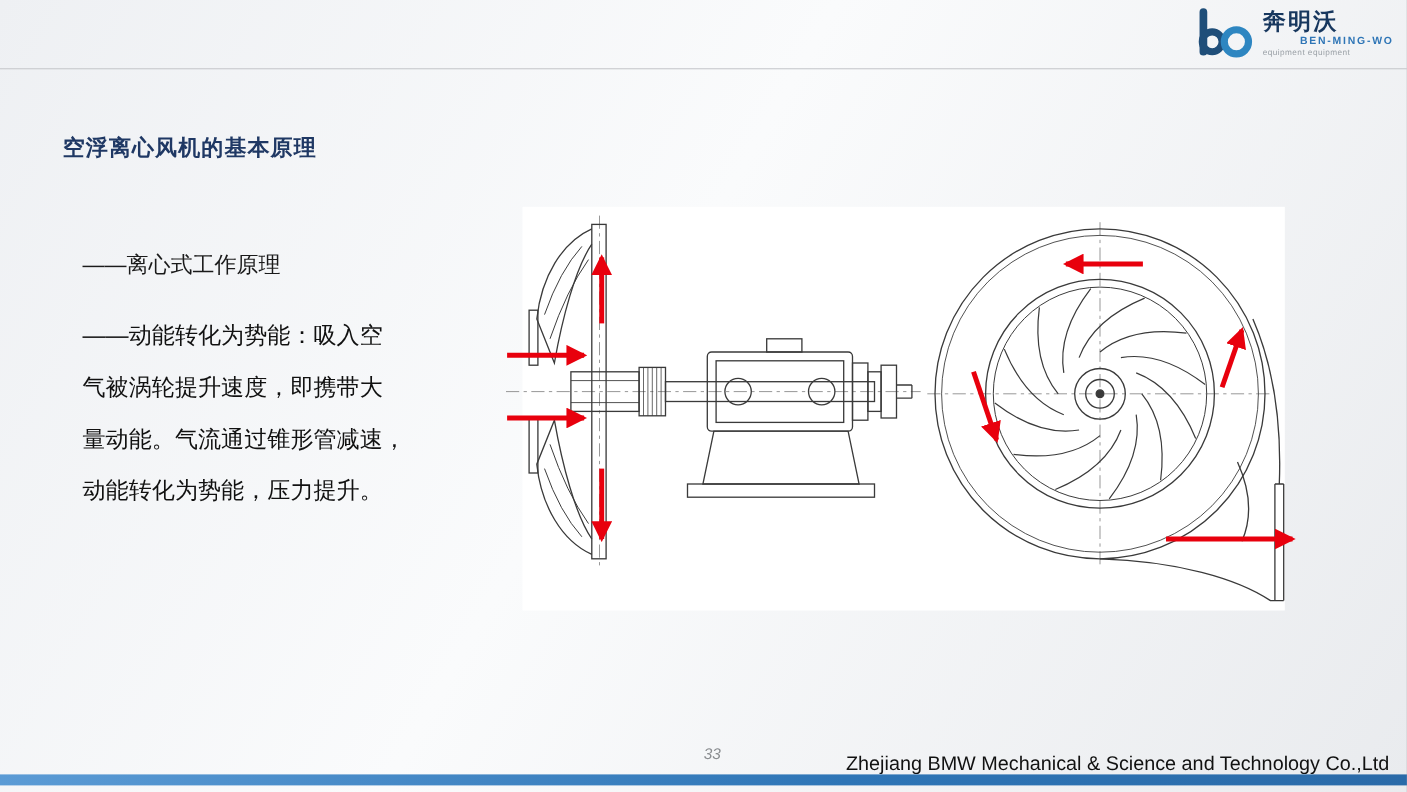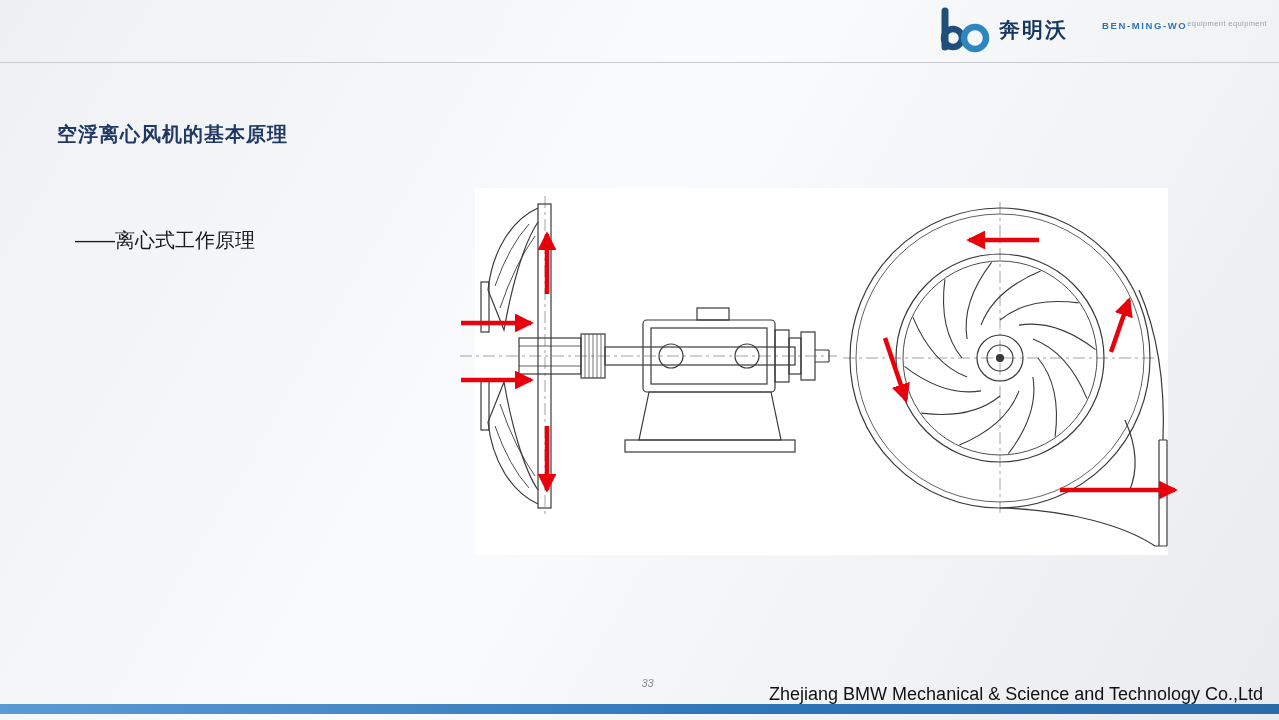--- a/index.html
+++ b/index.html
@@ -13,21 +13,21 @@
   }
   
   .header-rule {
     position: absolute; left: 0; right: 0; top: 62px;
     height: 1px; background: #c7c9cc;
   }
   .logo {
     position: absolute; top: 6px; right: 12px;
     display: flex; align-items: center; gap: 7px;
   }
-  .logo-text { display: flex; line-height: 1.05; }
+  .logo-text { display: flex; flex-direction: column; line-height: 1.05; }
   .logo-cn { font-size: 21px; font-weight: 700; color: #17375e; letter-spacing: 2px; }
   .logo-en { font-size: 9.5px; font-weight: 700; color: #2e75b6; letter-spacing: 1.6px; margin-top: 2px; padding-left: 34px; }
   .logo-tag { font-size: 7.5px; color: #9aa0a6; letter-spacing: 0.4px; margin-top: 1px; }
   
   .page-title {
     position: absolute; left: 57px; top: 84px;
     font-size: 20px; font-weight: 700; color: #1f3864; letter-spacing: 1px; margin-top: 37px;
   }
   
   .subtitle {
@@ -42,21 +42,21 @@
   
   .diagram-panel {
     position: absolute; left: 475px; top: 188px;
     width: 693px; height: 367px;
     background: #ffffff;
   }
   .diagram-panel svg { position: absolute; left: -20px; top: 0; }
   
   .page-number {
     position: absolute; left: 16px; right: 0; top: 677px;
-    text-align: center; font-size: 11px; color: #8a8d90; font-style: italic;
+    text-align: center; font-size: 14px; color: #8a8d90; font-style: italic;
   }
   .footer-company {
     position: absolute; right: 16px; top: 684px;
     font-size: 18px; font-weight: 400; color: #111;
   }
   .footer-bar {
     position: absolute; left: 0; right: 0; top: 704px; height: 10px;
     background: linear-gradient(90deg, #5b9bd5 0%, #2e75b6 60%, #2a6aa8 100%);
   }
 </style>
@@ -75,20 +75,26 @@
       <span class="logo-cn">奔明沃</span>
       <span class="logo-en">BEN-MING-WO</span>
       <span class="logo-tag">equipment equipment</span>
     </div>
   </div>
   <div class="header-rule"></div>
 
   <h1 class="page-title">空浮离心风机的基本原理</h1>
 
   <div class="subtitle">——离心式工作原理</div>
+  <div class="paragraph">
+    <div class="line">——动能转化为势能：吸入空</div>
+    <div class="line">气被涡轮提升速度，即携带大</div>
+    <div class="line">量动能。气流通过锥形管减速，</div>
+    <div class="line">动能转化为势能，压力提升。</div>
+  </div>
 
   <div class="diagram-panel">
     <svg width="733" height="367" viewBox="-20 0 733 367">
       <defs>
         <marker id="ah" viewBox="0 0 10 10" refX="8.5" refY="5" markerWidth="4.2" markerHeight="4.2" orient="auto-start-reverse">
           <path d="M0,0 L10,5 L0,10 z" fill="#e8000d"></path>
         </marker>
       </defs>
 
       <g stroke="#3a3a3a" fill="none" stroke-width="1.2">

